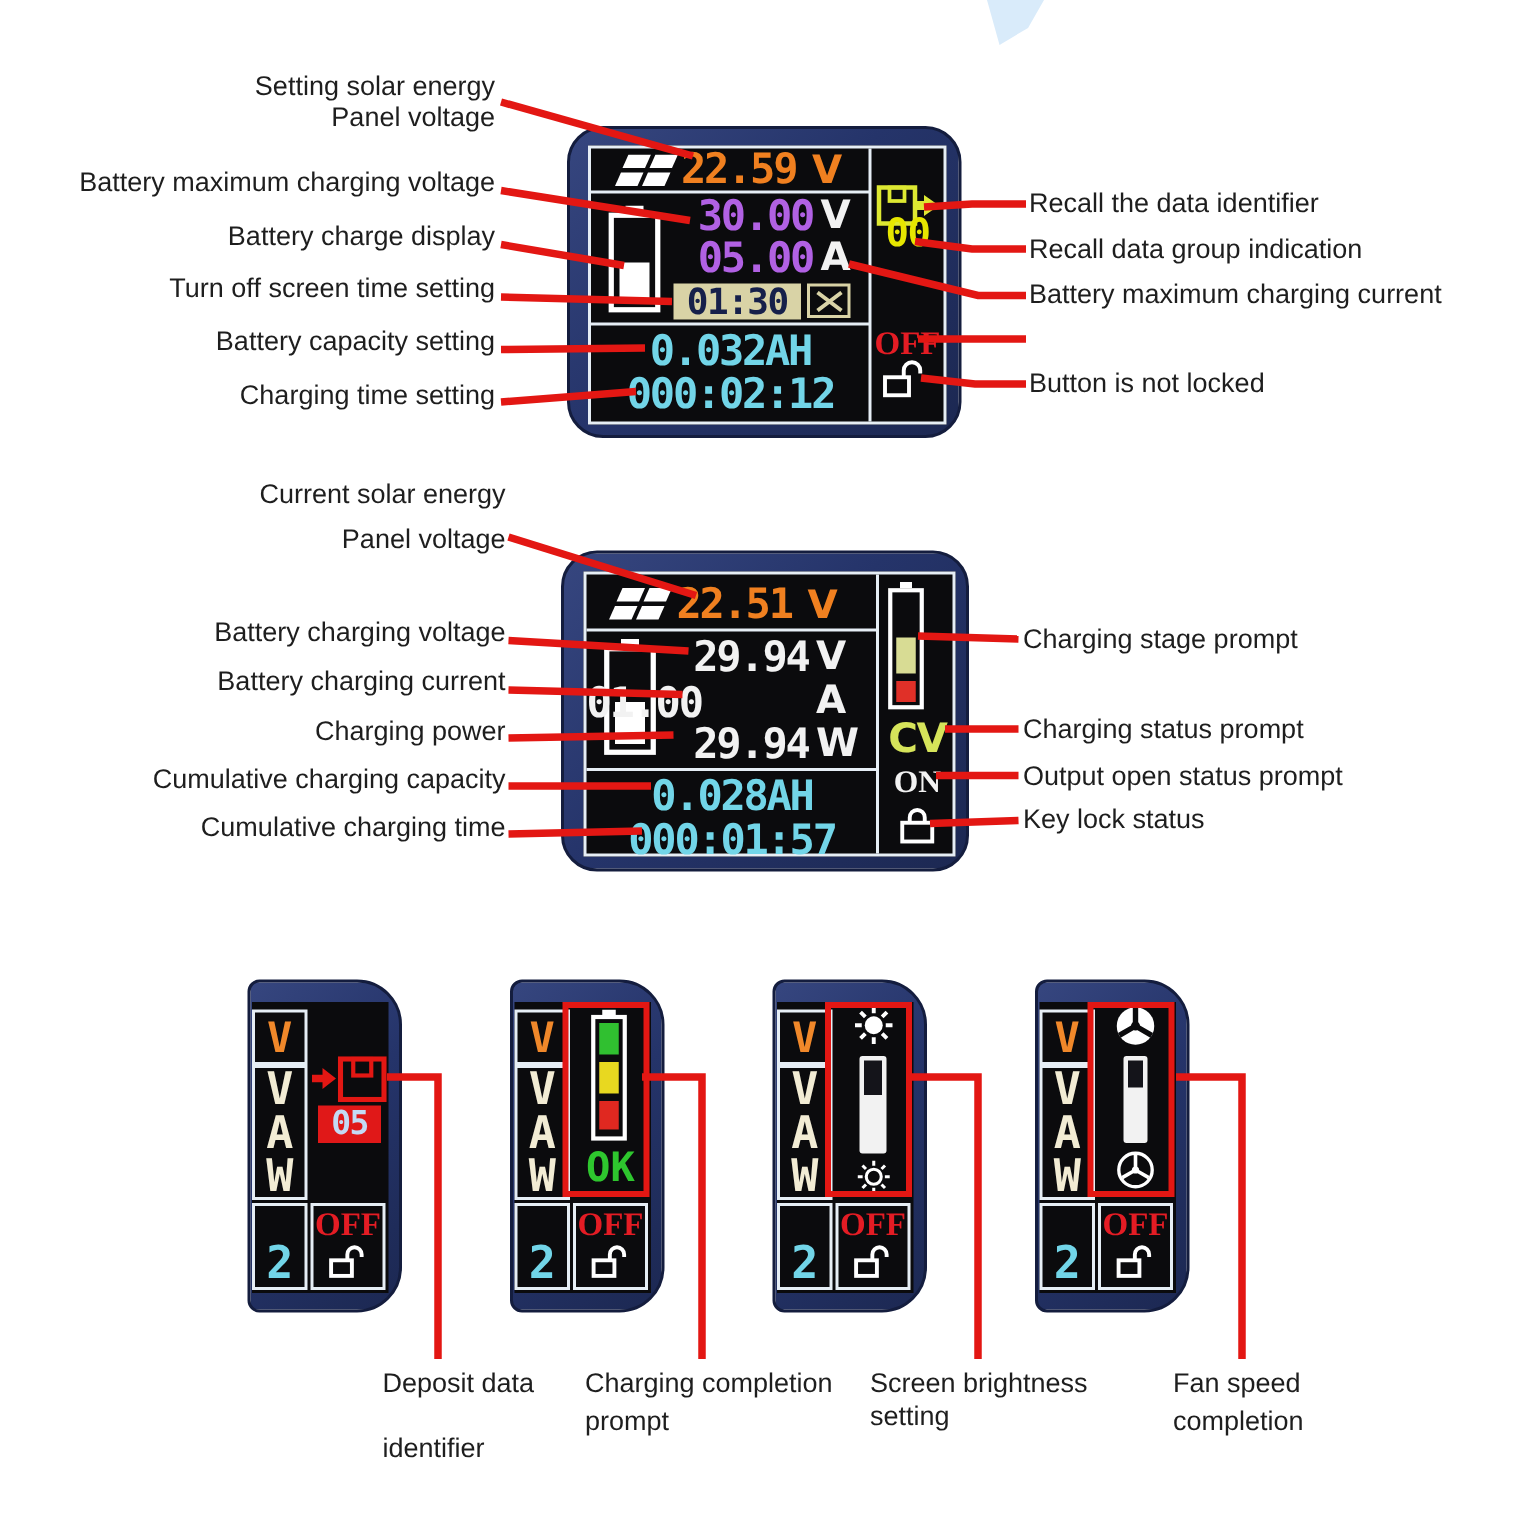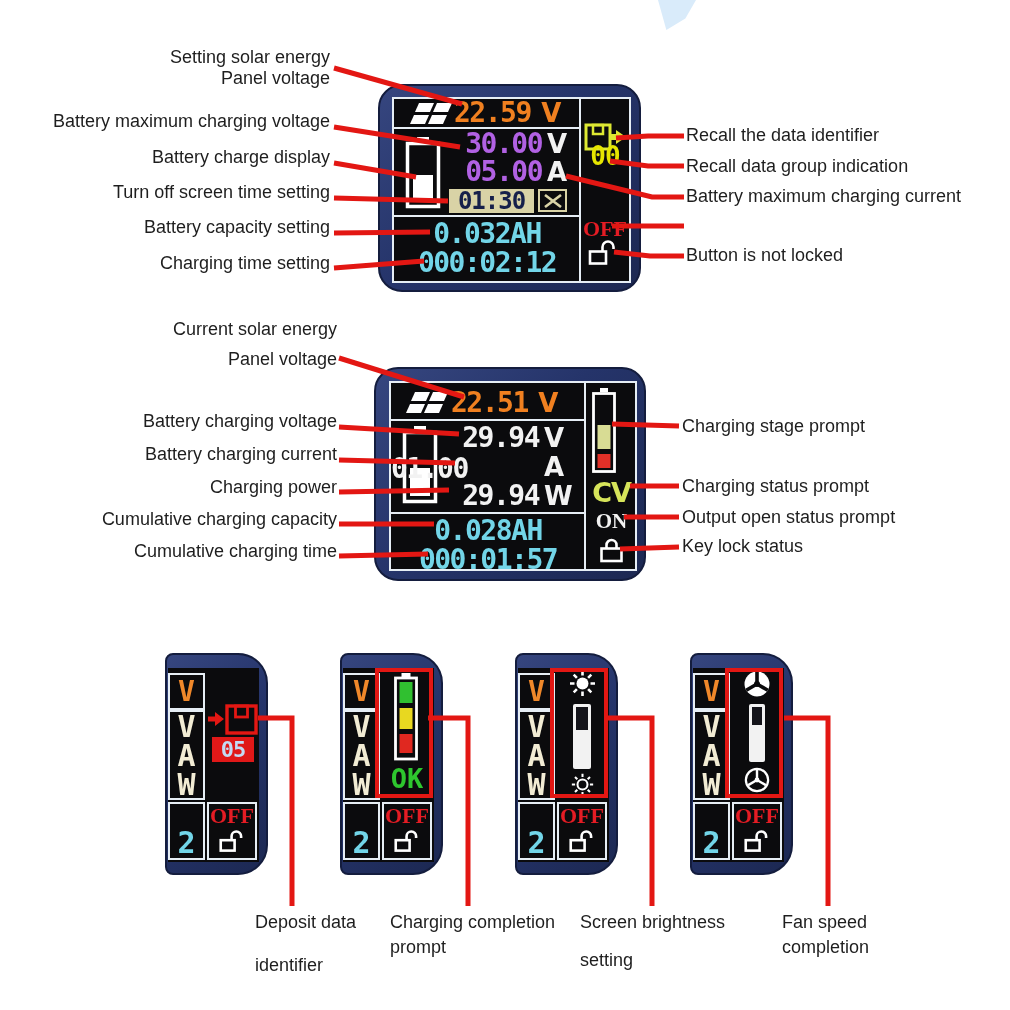--- a/index.html
+++ b/index.html
@@ -115,21 +115,21 @@
   <div class="lab" style="left:255px;top:911px">
     <div>Deposit data</div>
     <div style="margin-top:21px">identifier</div>
   </div>
   <div class="lab" style="left:390px;top:911px">
     <div>Charging completion</div>
     <div style="margin-top:3px">prompt</div>
   </div>
   <div class="lab" style="left:580px;top:911px">
     <div>Screen brightness</div>
-    <div style="margin-top:16px">setting</div>
+    <div style="margin-top:0">setting</div>
   </div>
   <div class="lab" style="left:782px;top:911px">
     <div>Fan speed</div>
     <div style="margin-top:3px">completion</div>
   </div>
 
   <div class="device d-big" style="left:378px;top:84px;width:263px;height:208px">
     <div class="screen" style="left:12px;top:11px;width:239px;height:186px">
       <div class="gline" style="left:185px;top:0;width:2px;height:182px"></div>
       <div class="gline" style="left:0;top:28px;width:186px;height:2px"></div>

